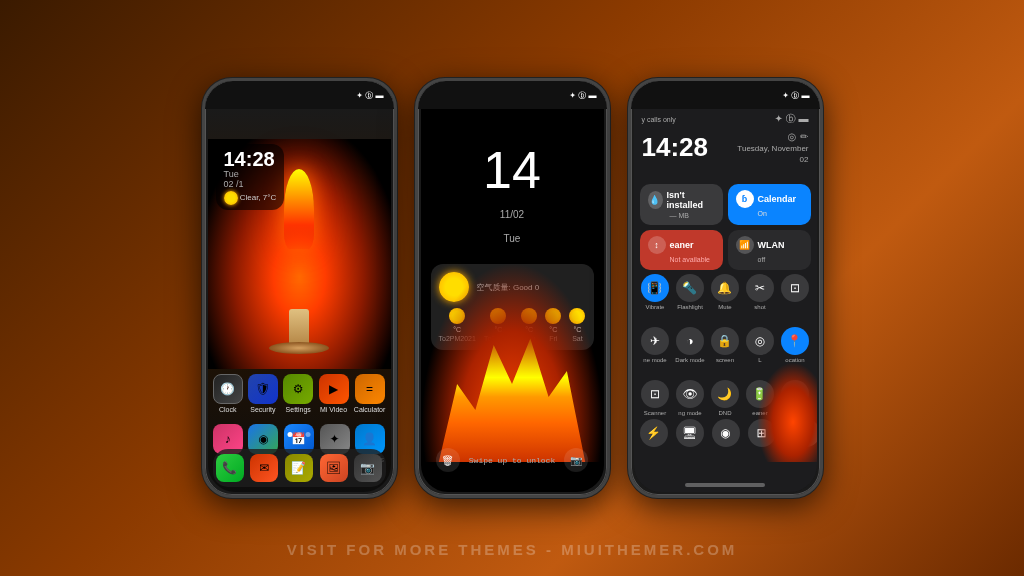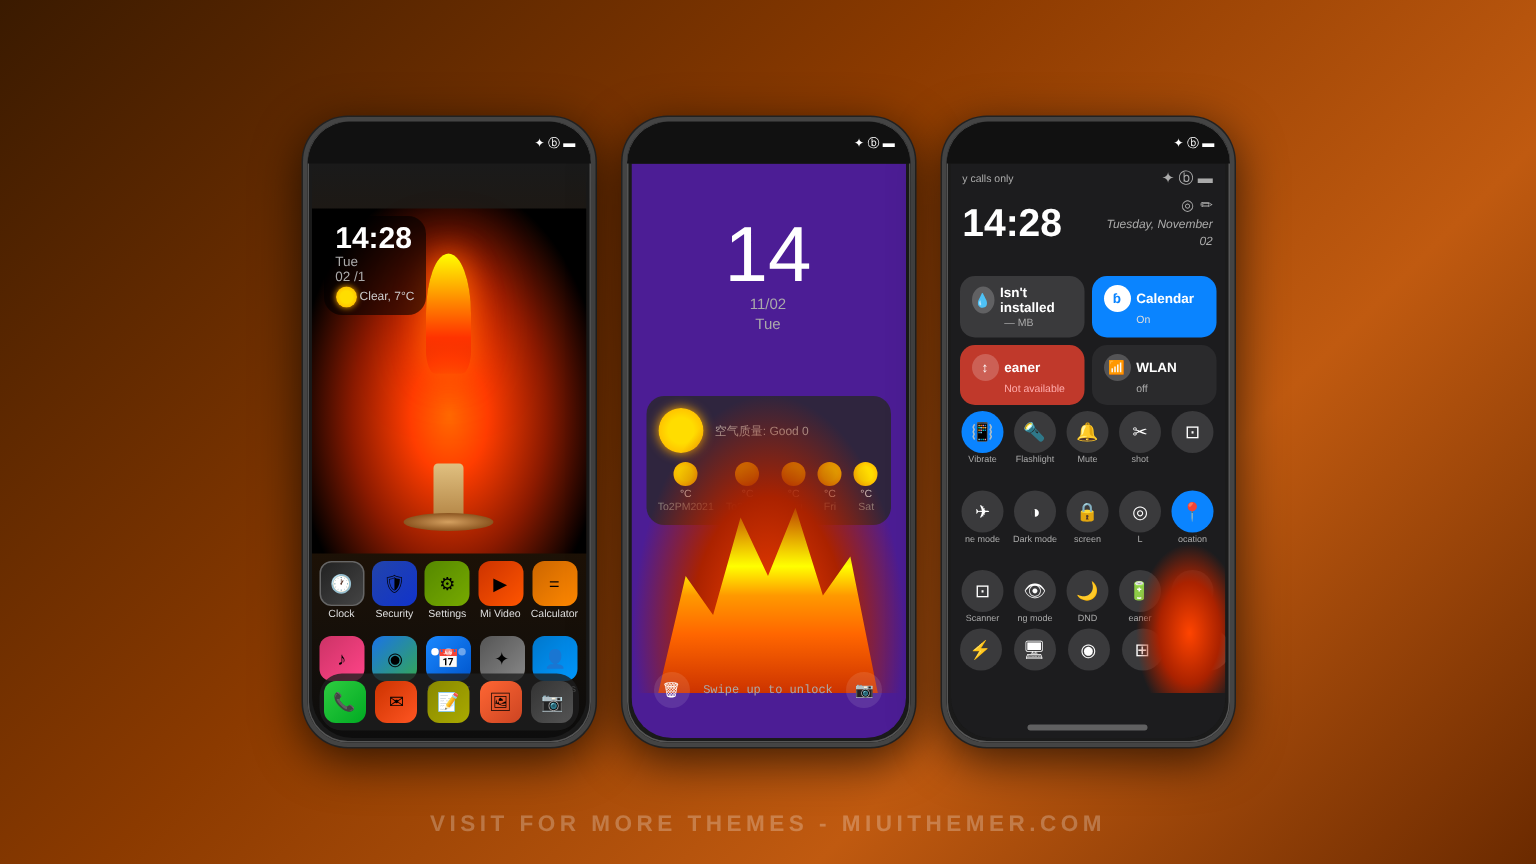--- a/index.html
+++ b/index.html
@@ -259,42 +259,42 @@
       justify-content: space-around;
       padding: 5px 0;
       background: rgba(30,30,30,0.8);
       border-radius: 15px;
     }
 
     
     .phone2-bg {
       width: 100%;
       height: 100%;
-      background: #4c1d95;
+      background: #000000;
       position: relative;
     }
 
     .lockscreen-time {
       position: absolute;
       top: 35px;
       left: 0; right: 0;
       text-align: center;
       color: #fff;
     }
 
     .lockscreen-hour {
       font-size: 52px;
       font-weight: 300;
       line-height: 1;
     }
 
     .lockscreen-date {
       font-size: 10px;
       color: #aaa;
-      margin-top: 2px;
+      margin-top: 13px;
     }
 
     .lockscreen-weather-widget {
       position: absolute;
       top: 155px;
       left: 10px; right: 10px;
       background: rgba(40,40,40,0.8);
       border-radius: 12px;
       padding: 8px;
     }
@@ -426,21 +426,20 @@
     .cc-time {
       font-size: 26px;
       font-weight: bold;
       color: #fff;
     }
 
     .cc-date-right {
       font-size: 8px;
       color: #aaa;
       text-align: center;
-      font-style: italic;
     }
 
     .cc-icons-right {
       display: flex;
       gap: 4px;
       font-size: 10px;
       color: #aaa;
     }
 
     

